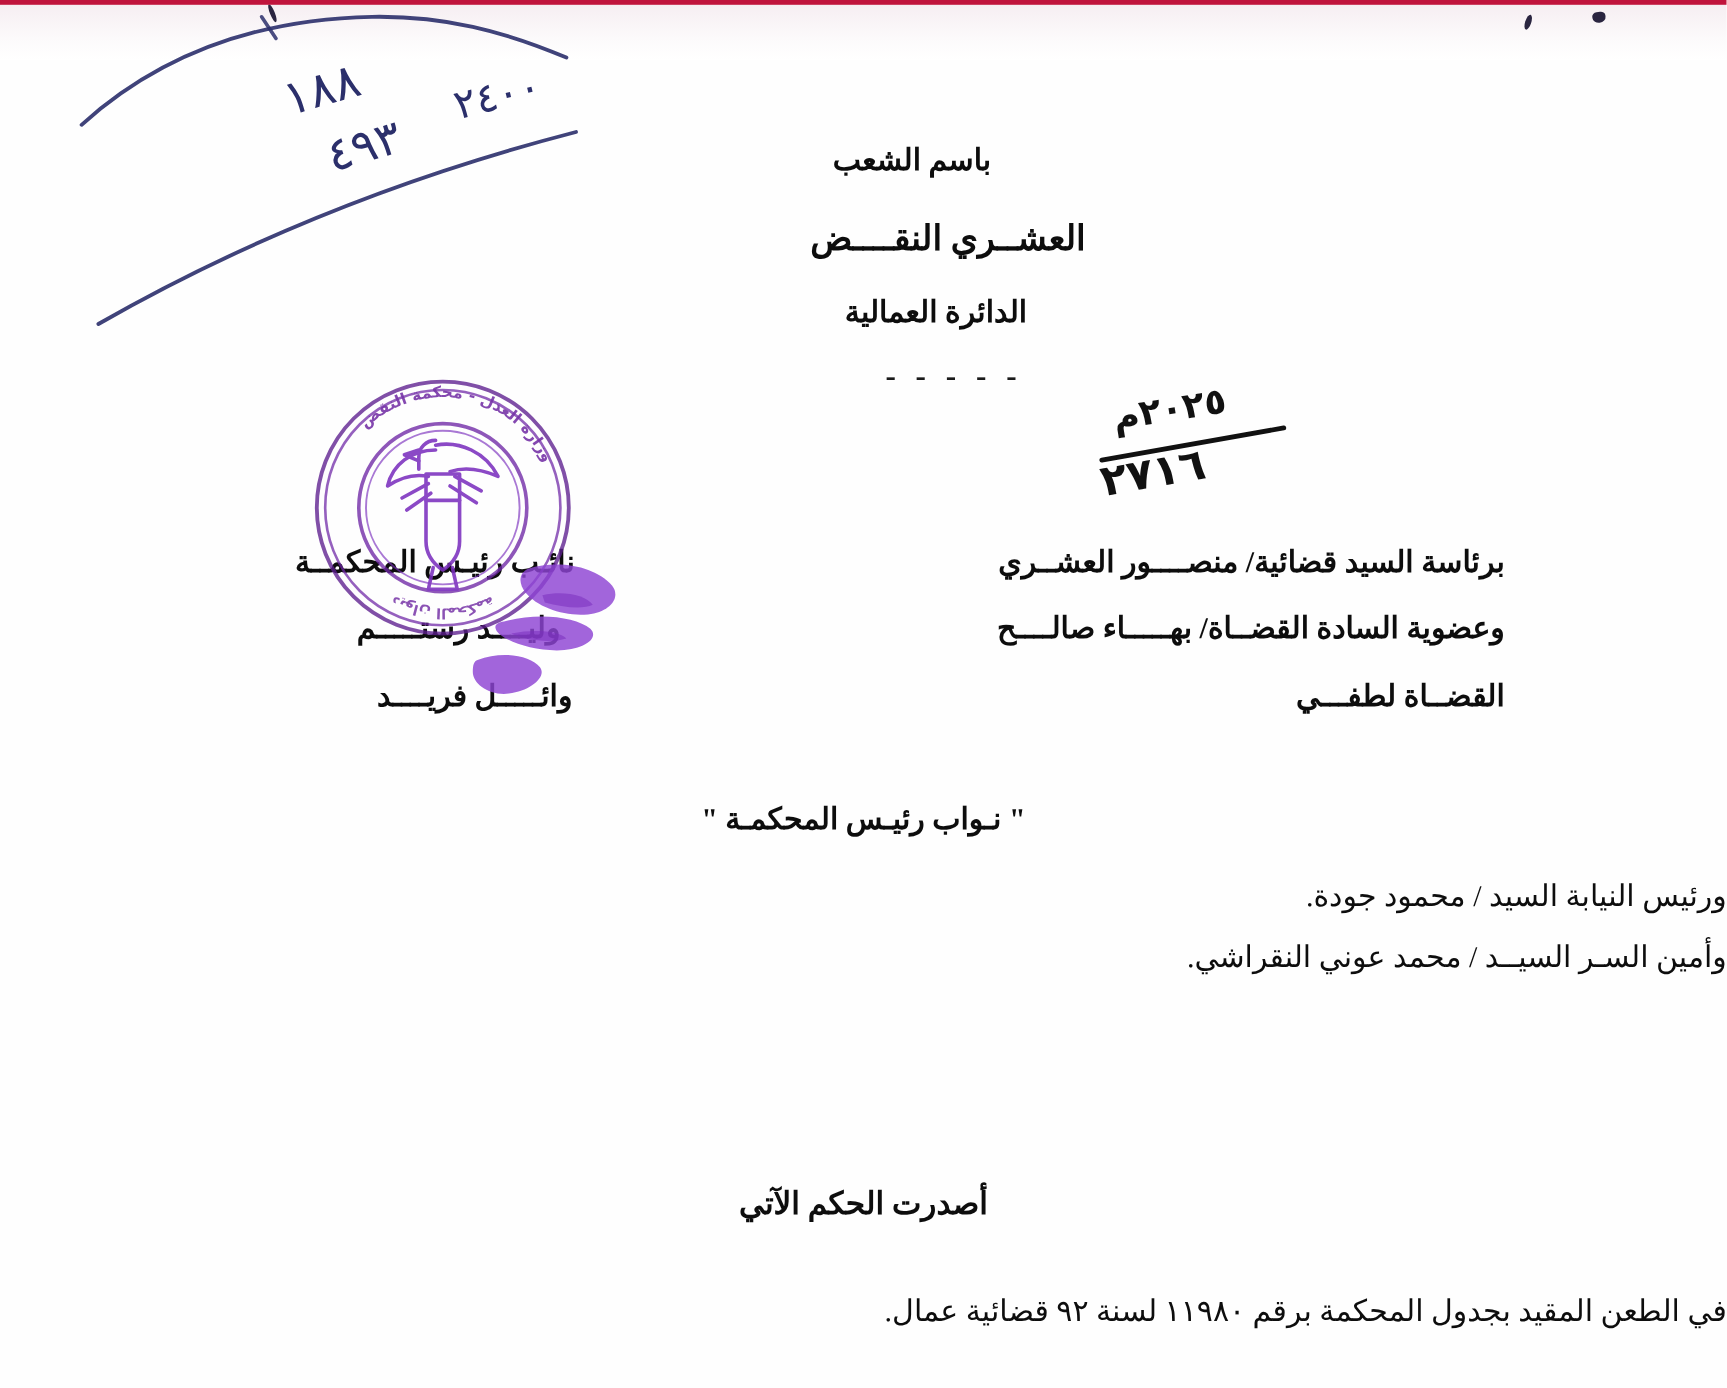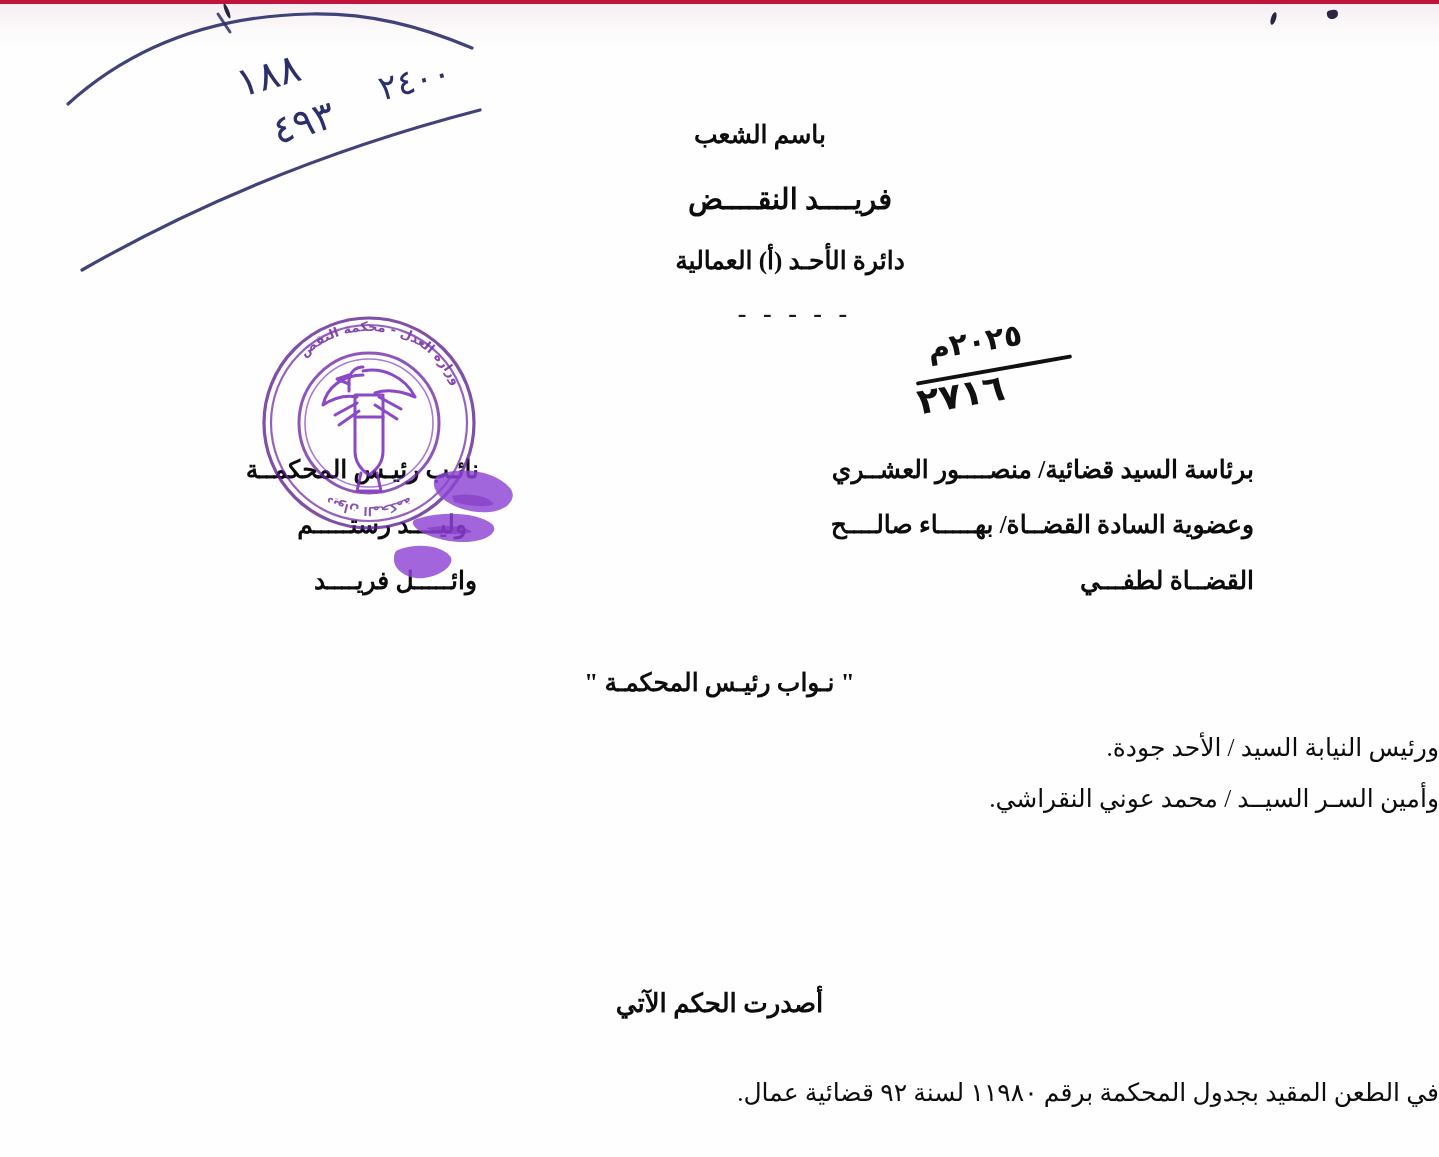--- a/index.html
+++ b/index.html
@@ -311,22 +311,22 @@
   <div class="top-rule"></div>
 
   <div class="ink-fleck fleck-a"></div>
   <div class="ink-fleck fleck-b"></div>
   <div class="ink-fleck fleck-c"></div>
 
   <div class="page-body">
 
     <div class="heading-block">
       <div class="hd-line hd-people">باسم الشعب</div>
-      <div class="hd-line hd-court">فريــــد النقــــض</div>
-      <div class="hd-line hd-chamber">دائرة الأحـد (أ) العمالية</div>
+      <div class="hd-line hd-court">العشــري النقــــض</div>
+      <div class="hd-line hd-circuit">الدائرة العمالية</div>
       <div class="hd-dashes">- - - - -</div>
     </div>
 
     <div class="panel">
 
       <div class="panel-row r1">
         <span class="panel-main">برئاسة السيد قضائية/ منصــــور العشــري</span>
         <span class="panel-title t1">نائـب رئيـس المحكمــة</span>
       </div>
 
@@ -338,21 +338,21 @@
       <div class="panel-row r3">
         <span class="panel-main">القضــاة لطفـــي</span>
         <span class="panel-title t3">وائـــــل فريــــد</span>
       </div>
 
     </div>
 
     <div class="deputy-quote">" نـواب رئيـس المحكمـة "</div>
 
     <div class="body-block">
-      <div class="body-line bl-1">ورئيس النيابة السيد / الأحد جودة.</div>
+      <div class="body-line bl-1">ورئيس النيابة السيد / محمود جودة.</div>
       <div class="body-line bl-2">وأمين السـر السيــد / محمد عوني النقراشي.</div>
     </div>
 
     <div class="verdict-heading">أصدرت الحكم الآتي</div>
 
     <div class="appeal-line">في الطعن المقيد بجدول المحكمة برقم ١١٩٨٠ لسنة ٩٢ قضائية عمال.</div>
 
   </div>
 
   <div class="hw-topleft">

